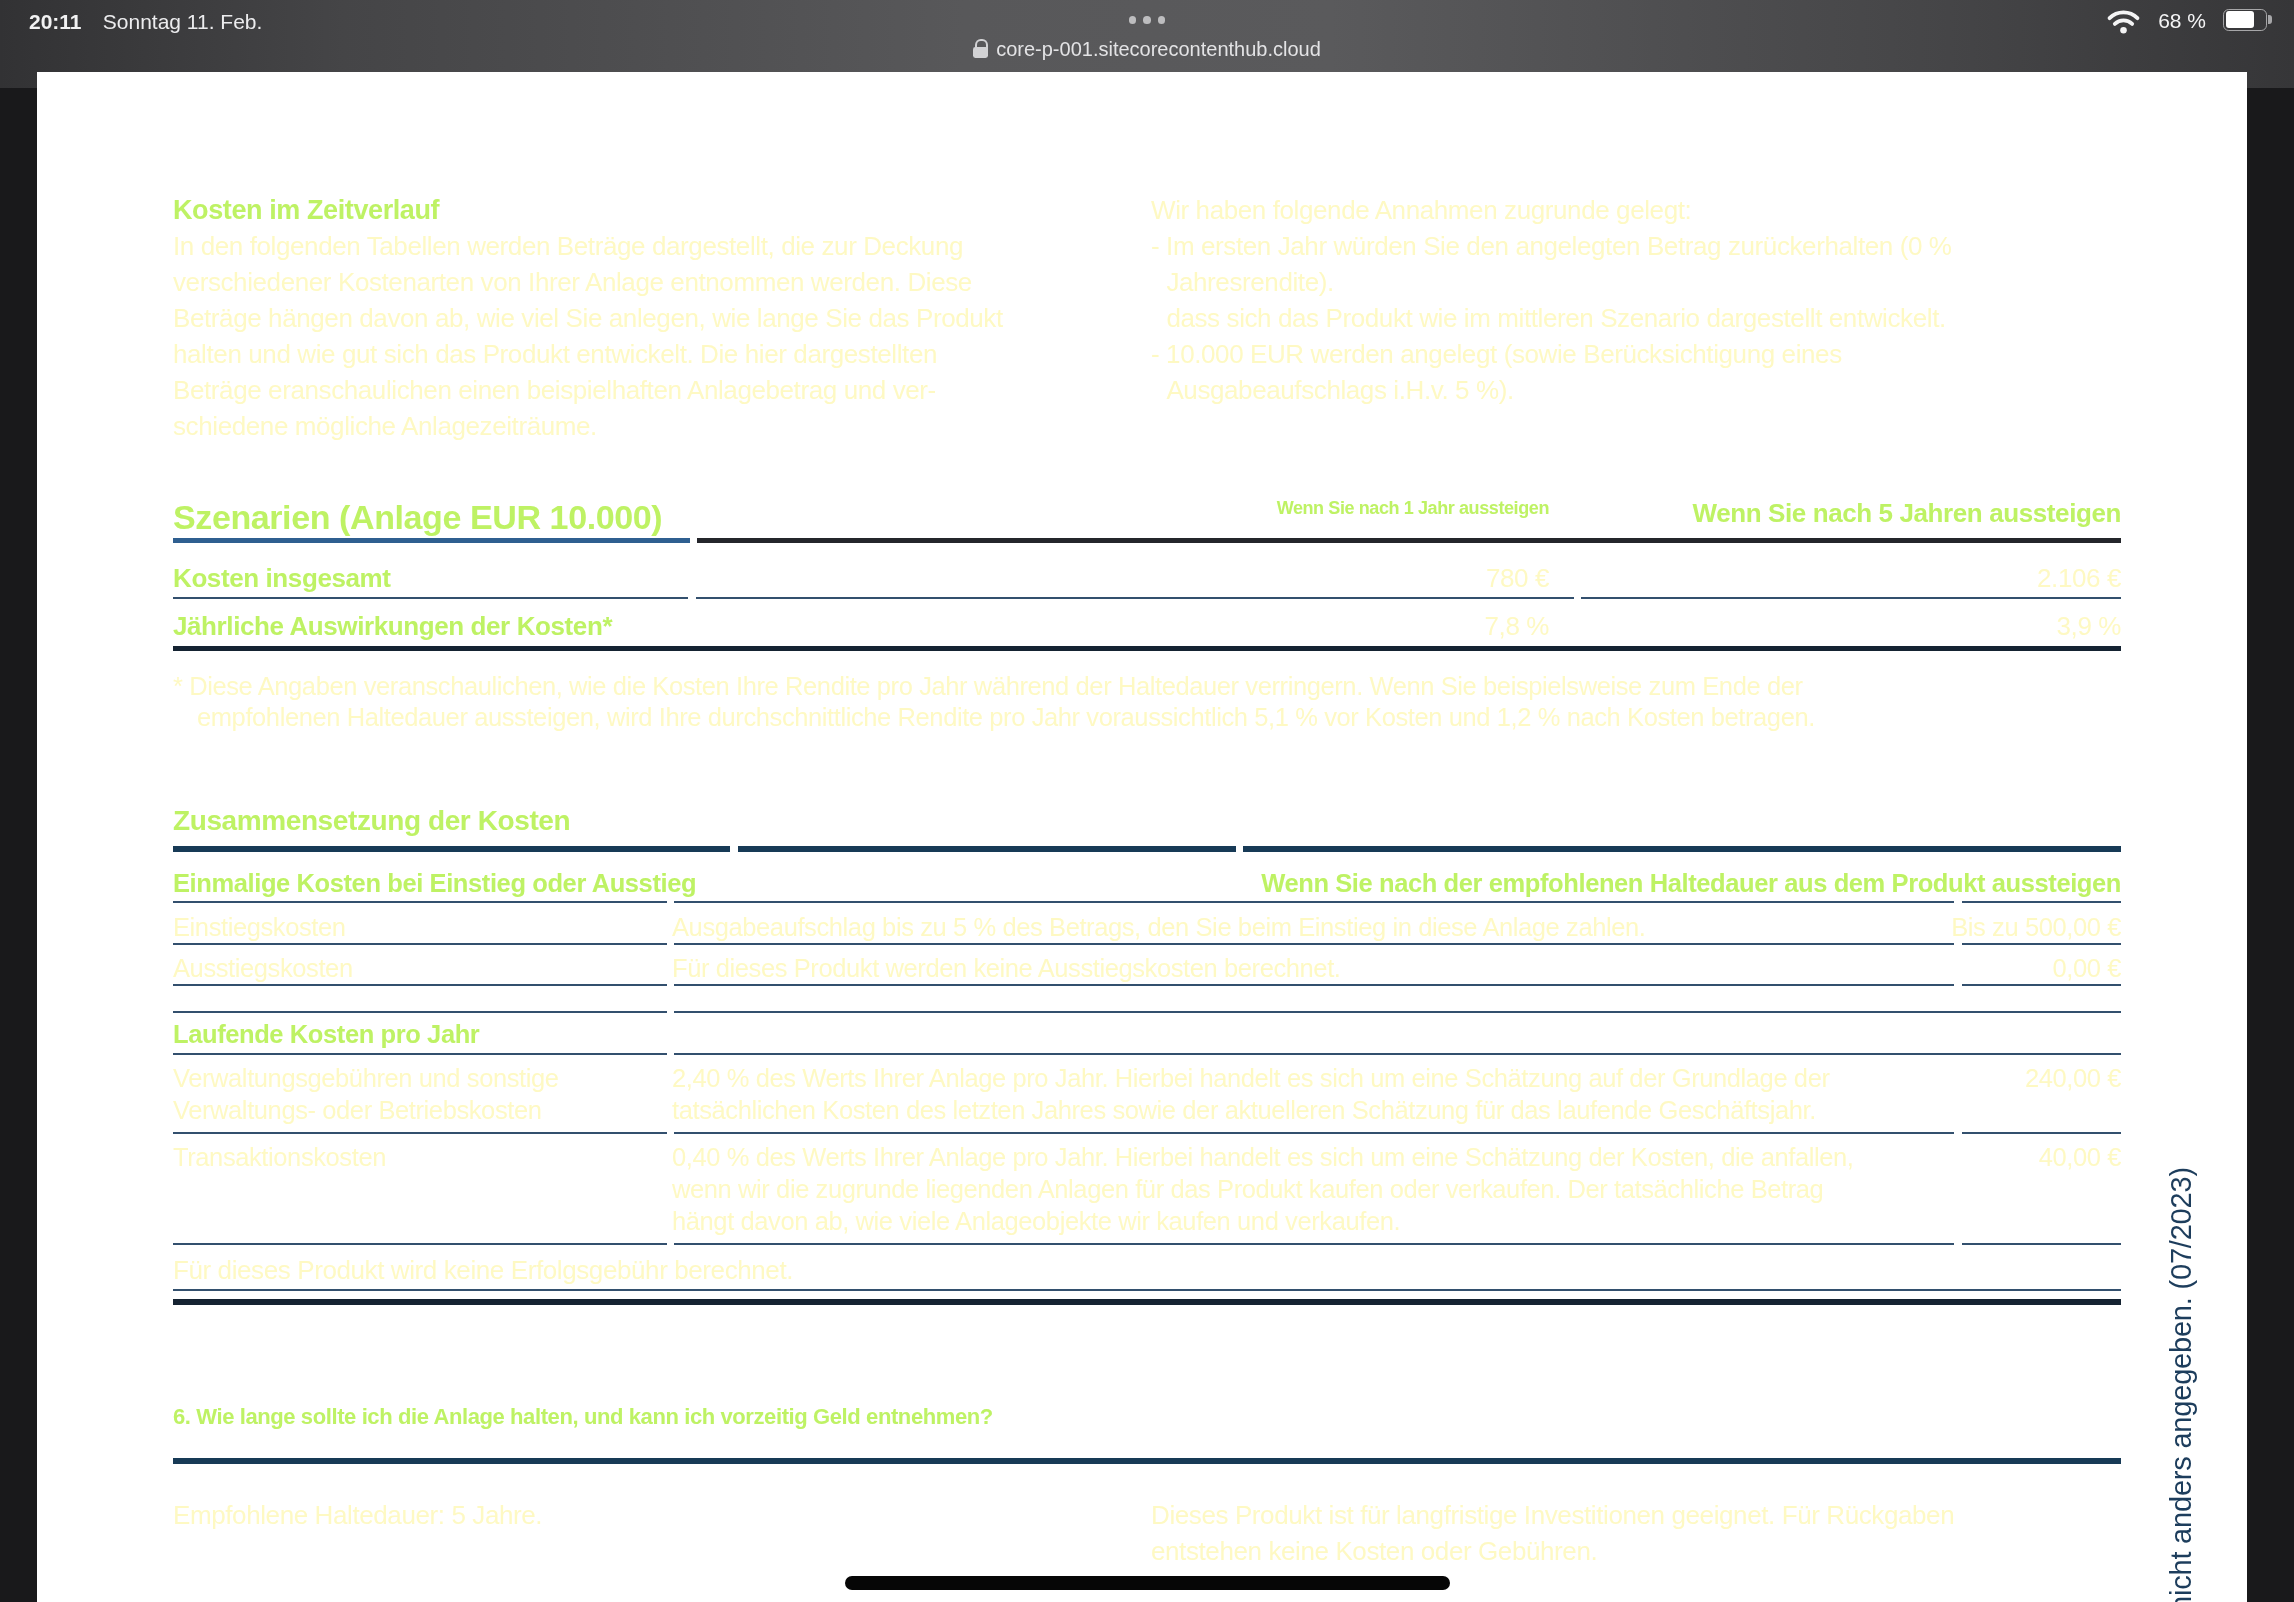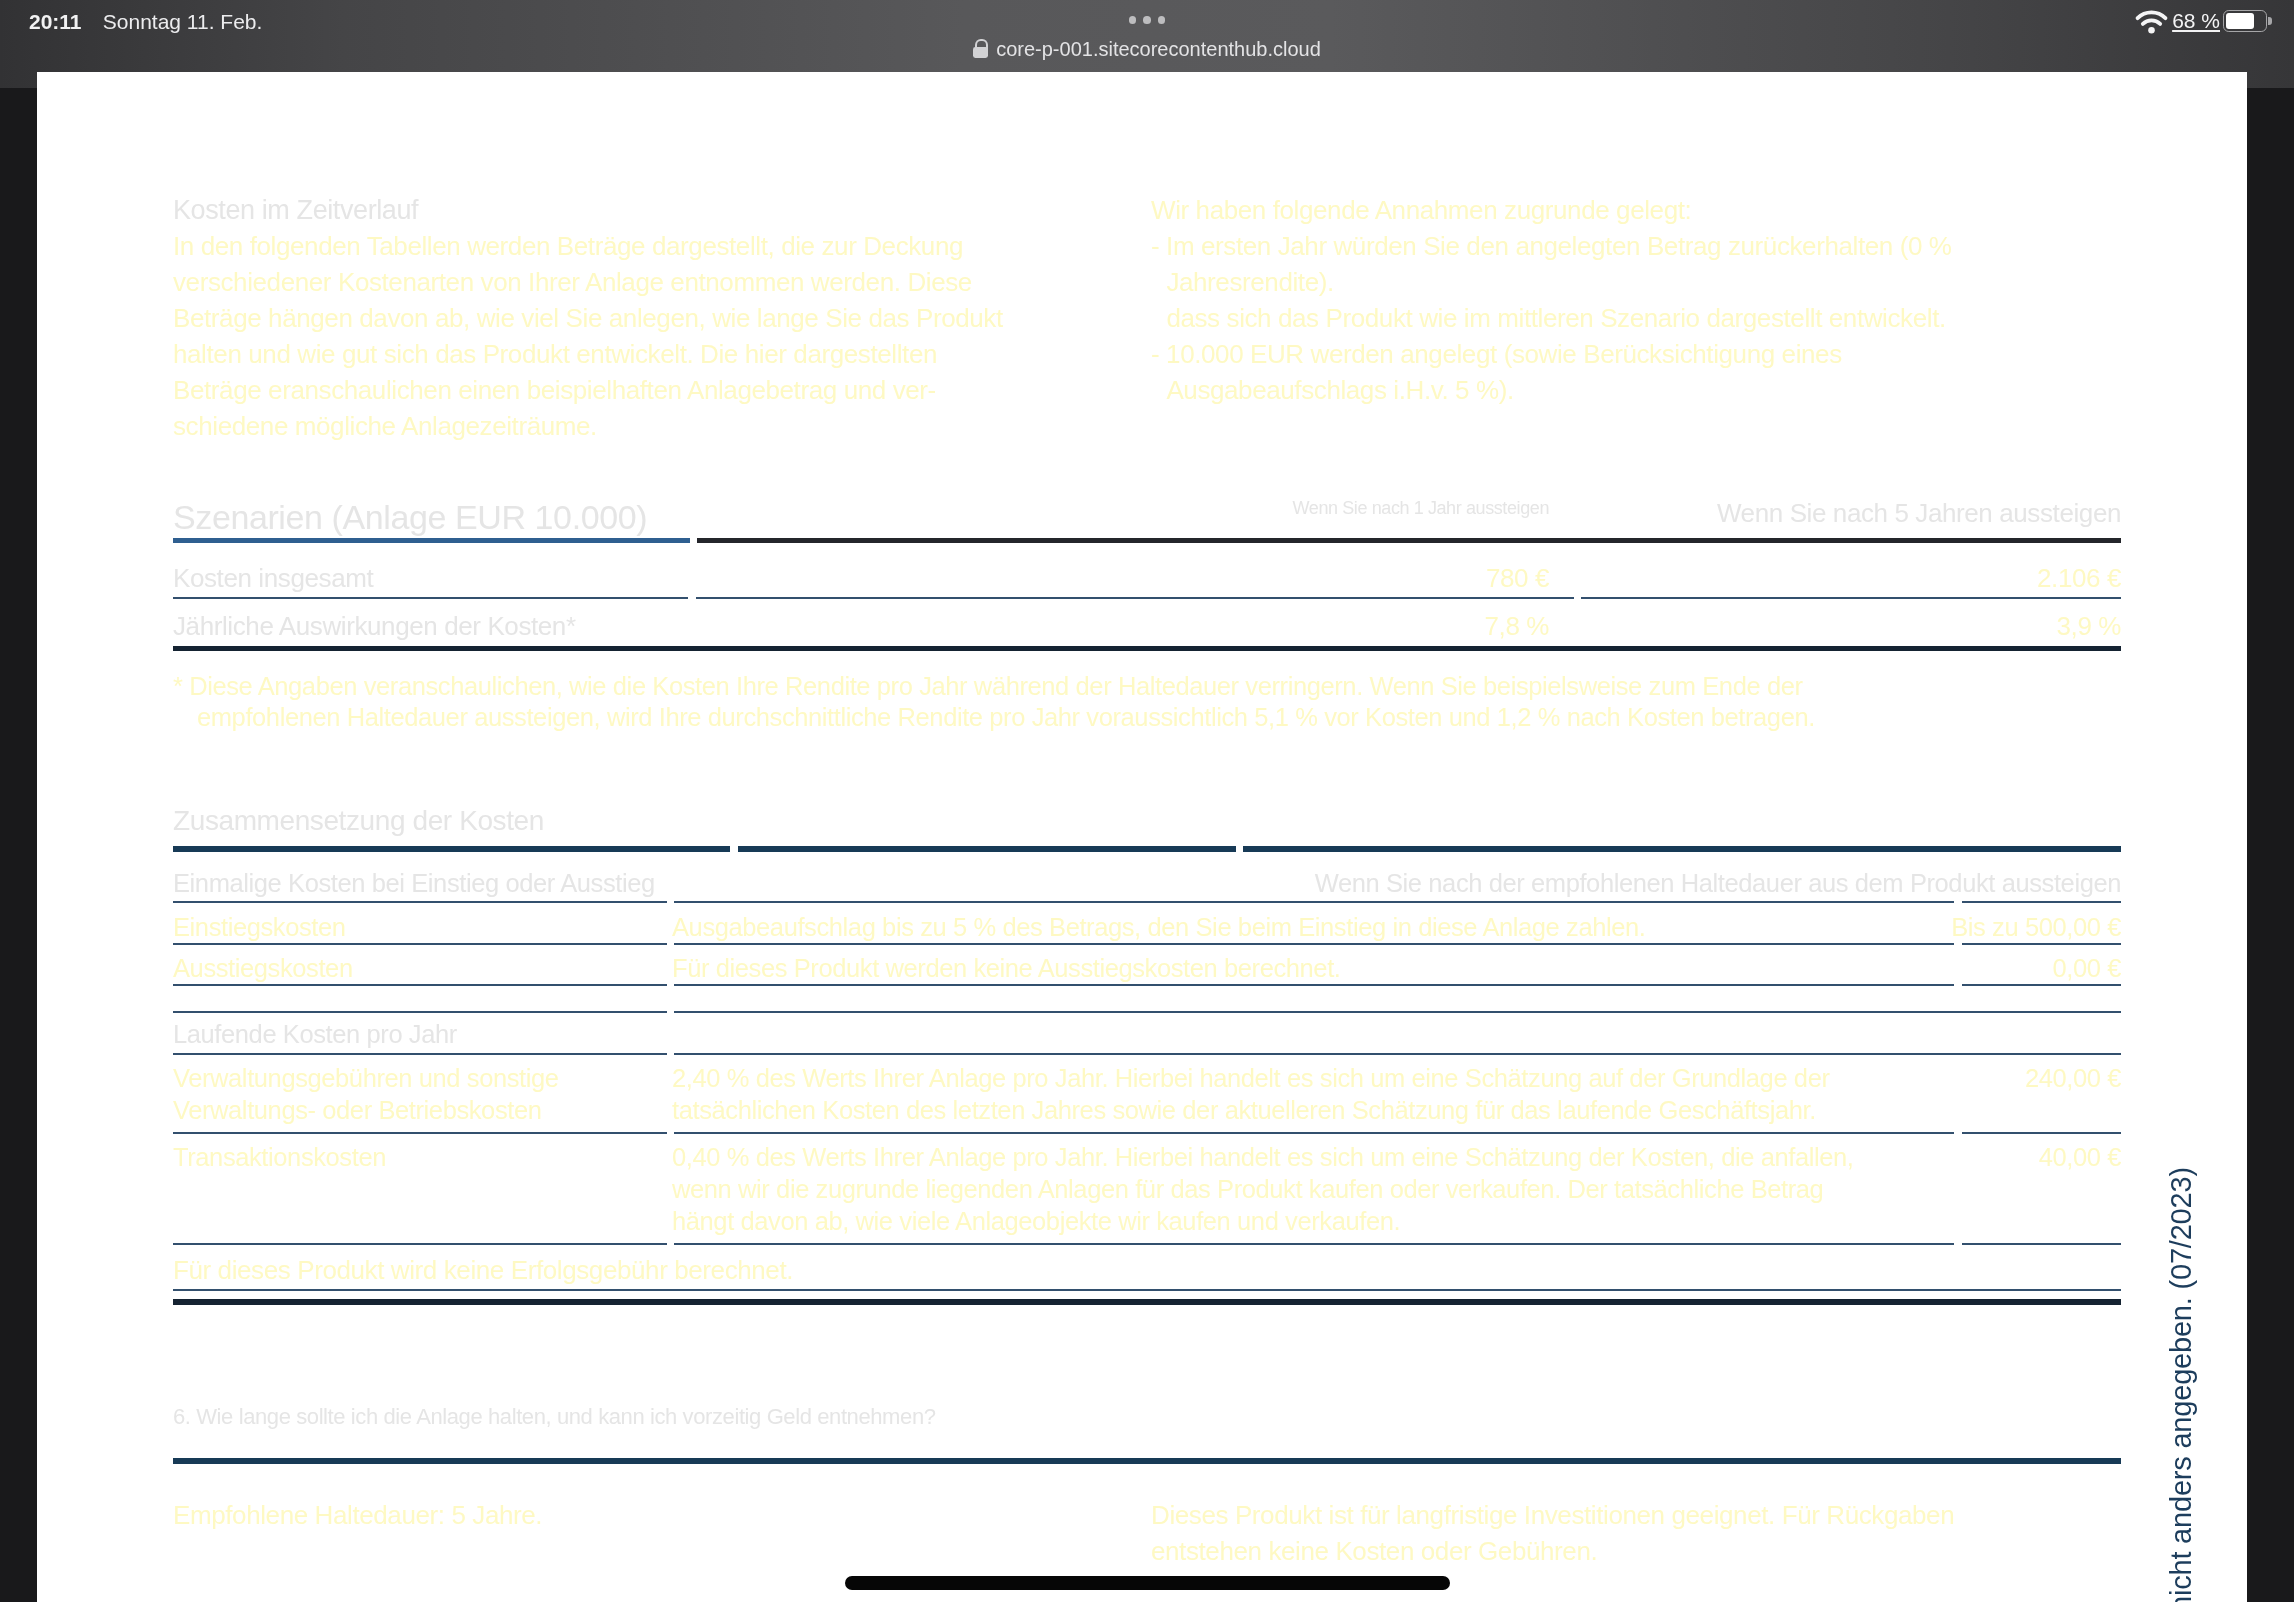--- a/index.html
+++ b/index.html
@@ -17,29 +17,29 @@
     color:#f2f2f3;
   }
   .sb-left{position:absolute;left:29px;top:9.6px;font-size:21px;letter-spacing:0;}
   .sb-time{font-weight:600;}
   .sb-date{font-weight:500;margin-left:15.4px;color:#ececee;}
   .sb-dots{position:absolute;left:0;top:16.3px;width:100%;display:flex;justify-content:center;gap:6.7px;}
   .sb-dots i{width:7.7px;height:7.7px;border-radius:50%;background:#bdbdbf;display:block;}
   .sb-url{position:absolute;left:0;top:38px;width:100%;display:flex;justify-content:center;align-items:center;gap:8.6px;color:#e3e3e5;font-size:20px;}
   .lock{width:14.4px;height:11.5px;background:#d2d2d4;border-radius:2.4px;position:relative;margin-top:5.8px;}
   .lock:before{content:'';position:absolute;top:-7.7px;left:1.9px;width:8.6px;height:8.6px;border:2.4px solid #d2d2d4;border-bottom:none;border-radius:5.8px 5.8px 0 0;}
-  .sb-right{position:absolute;right:27px;top:8.6px;display:flex;align-items:center;gap:3px;text-decoration:underline;}
+  .sb-right{position:absolute;right:27px;top:8.6px;display:flex;align-items:flex-start;gap:17px;}
   .sb-pct{font-size:21px;font-weight:500;color:#f4f4f5;}
   .bat{width:42px;height:20px;border:1.9px solid #a6a6a8;border-radius:5.8px;position:relative;}
   .bat-fill{position:absolute;left:1.9px;top:1.9px;bottom:1.9px;width:66%;background:#ffffff;border-radius:2.9px;}
   .bat-nub{position:absolute;right:-5.8px;top:5.8px;width:3.8px;height:8.6px;background:#a6a6a8;border-radius:0 2.9px 2.9px 0;}
   
   .page{position:absolute;left:37px;top:72px;width:2210px;height:1530px;background:#ffffff;}
   .nav{color:#fef9c3;}
-  .b{font-weight:normal;color:#e5e5e5;}
+  .b{font-weight:bold;color:#bef264;}
   .t27{font-size:26px;letter-spacing:-0.4px;}
   .t26{font-size:25.5px;letter-spacing:-0.4px;}
   .lines37 > div{height:36px;}
   .lines33 > div{height:32px;}
   .indent{padding-left:15.4px;}
   .rAlign{text-align:right;}
   .rule{position:absolute;height:1.9px;background:#33506e;}
   .rule-thick{position:absolute;height:5.8px;background:#173a56;}
   .rule-black{position:absolute;height:4.8px;background:#152332;}
   .rule-blue{position:absolute;height:4.8px;background:#2f5f90;}

